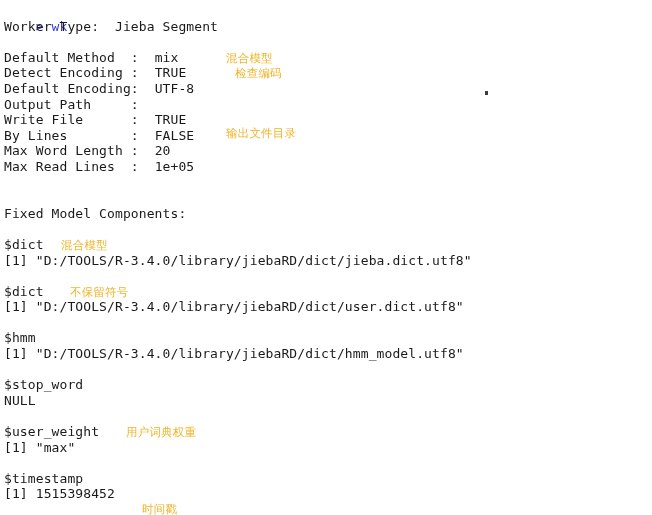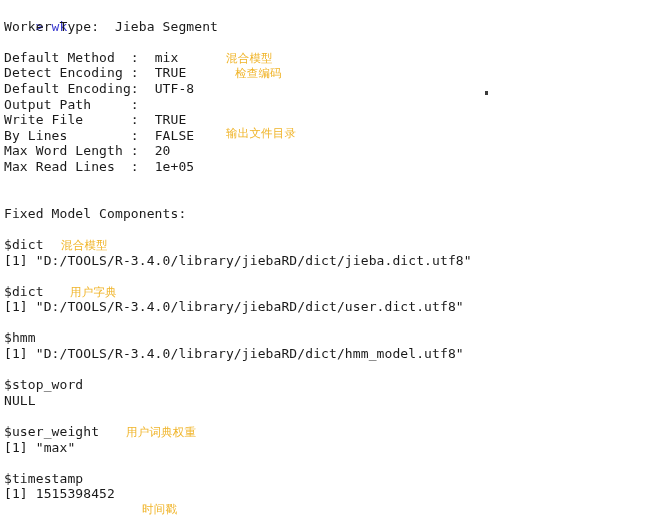--- a/index.html
+++ b/index.html
@@ -88,21 +88,21 @@
   <div class="blank"></div>
   <div class="blank"></div>
 
   <div class="line">Fixed Model Components:</div>
 
   <div id="components-block">
       <div class="blank"></div>
       <div class="line"><span>$dict</span><span class="note" style="left: 57px;">混合模型</span></div>
       <div class="line">[1] "D:/TOOLS/R-3.4.0/library/jiebaRD/dict/jieba.dict.utf8"</div>
       <div class="blank"></div>
-      <div class="line"><span>$dict</span><span class="note" style="left: 66px;">用户字典</span></div>
+      <div class="line"><span>$dict</span><span class="note" style="left: 66px;">不保留符号</span></div>
       <div class="line">[1] "D:/TOOLS/R-3.4.0/library/jiebaRD/dict/user.dict.utf8"</div>
       <div class="blank"></div>
       <div class="line"><span>$hmm</span></div>
       <div class="line">[1] "D:/TOOLS/R-3.4.0/library/jiebaRD/dict/hmm_model.utf8"</div>
       <div class="blank"></div>
       <div class="line"><span>$stop_word</span></div>
       <div class="line">NULL</div>
       <div class="blank"></div>
       <div class="line"><span>$user_weight</span><span class="note" style="left: 122px; text-align: right;">用户词典权重</span></div>
       <div class="line">[1] "max"</div>

